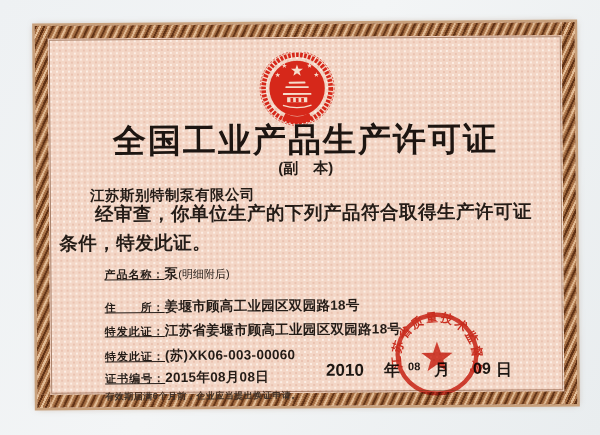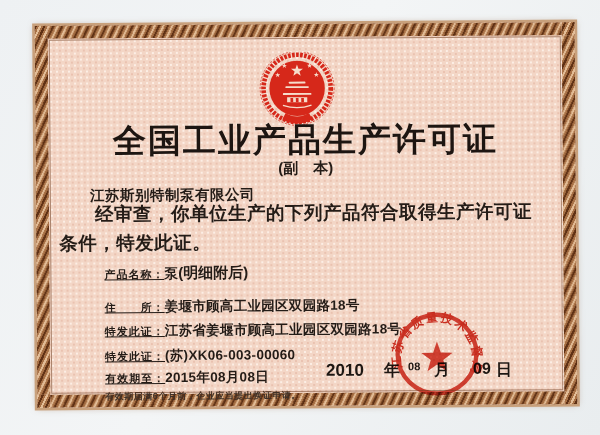--- a/index.html
+++ b/index.html
@@ -34,21 +34,21 @@
     position:absolute;left:0;top:122px;width:100%;text-align:center;
     font-size:15px;font-weight:700;color:#241c17;
   }
   .company{position:absolute;left:41px;top:148px;font-size:14.5px;font-weight:700;color:#241c17;letter-spacing:.5px;}
   .stmt{position:absolute;left:10px;width:520px;font-size:18.5px;font-weight:800;color:#241c17;letter-spacing:.5px;line-height:1;}
   .stmt.l1{top:167px;padding-left:36px;}
   .stmt.l2{top:196px;}
   .field{position:absolute;left:55px;white-space:nowrap;color:#241c17;}
   .field .flabel{font-size:11px;font-weight:800;letter-spacing:1px;text-decoration:underline;}
   .field .fvalue{font-size:13.5px;font-weight:800;letter-spacing:.3px;}
-  .field .fsuffix{font-size:15px;font-weight:700;}
+  .field .fsuffix{font-size:11px;font-weight:400;}
   .row0{top:226px;} .row1{top:259px;} .row2{top:283px;} .row3{top:308px;} .row4{top:330px;}
   .footnote{position:absolute;left:55px;top:352px;font-size:9px;font-weight:700;color:#3f3027;letter-spacing:.5px;}
   .issue-date{position:absolute;left:0;top:324px;width:100%;height:22px;color:#1d1713;}
   .issue-date span{position:absolute;font-weight:800;}
   .d-year{left:276px;font-size:17px;}
   .d-year-u{left:334px;font-size:16px;}
   .d-month{left:358px;font-size:11px;}
   .d-month-u{left:384px;font-size:16px;}
   .d-day{left:423px;font-size:16px;}
   .d-day-u{left:446px;font-size:16px;}
@@ -95,21 +95,21 @@
   <div class="field row1">
     <span class="flabel">住　　所：</span><span class="fvalue">姜堰市顾高工业园区双园路18号</span>
   </div>
   <div class="field row2">
     <span class="flabel">特发此证：</span><span class="fvalue">江苏省姜堰市顾高工业园区双园路18号</span>
   </div>
   <div class="field row3">
     <span class="flabel">特发此证：</span><span class="fvalue">(苏)XK06-003-00060</span>
   </div>
   <div class="field row4">
-    <span class="flabel">有效期至：</span><span class="fvalue">2015年08月08日</span>
+    <span class="flabel">证书编号：</span><span class="fvalue">2015年08月08日</span>
   </div>
 
   <div class="footnote">有效期届满6个月前，企业应当提出换证申请。</div>
 
   <div class="issue-date">
     <span class="d-year">2010</span>
     <span class="d-year-u">年</span>
     <span class="d-month">08</span>
     <span class="d-month-u">月</span>
     <span class="d-day">09</span>

